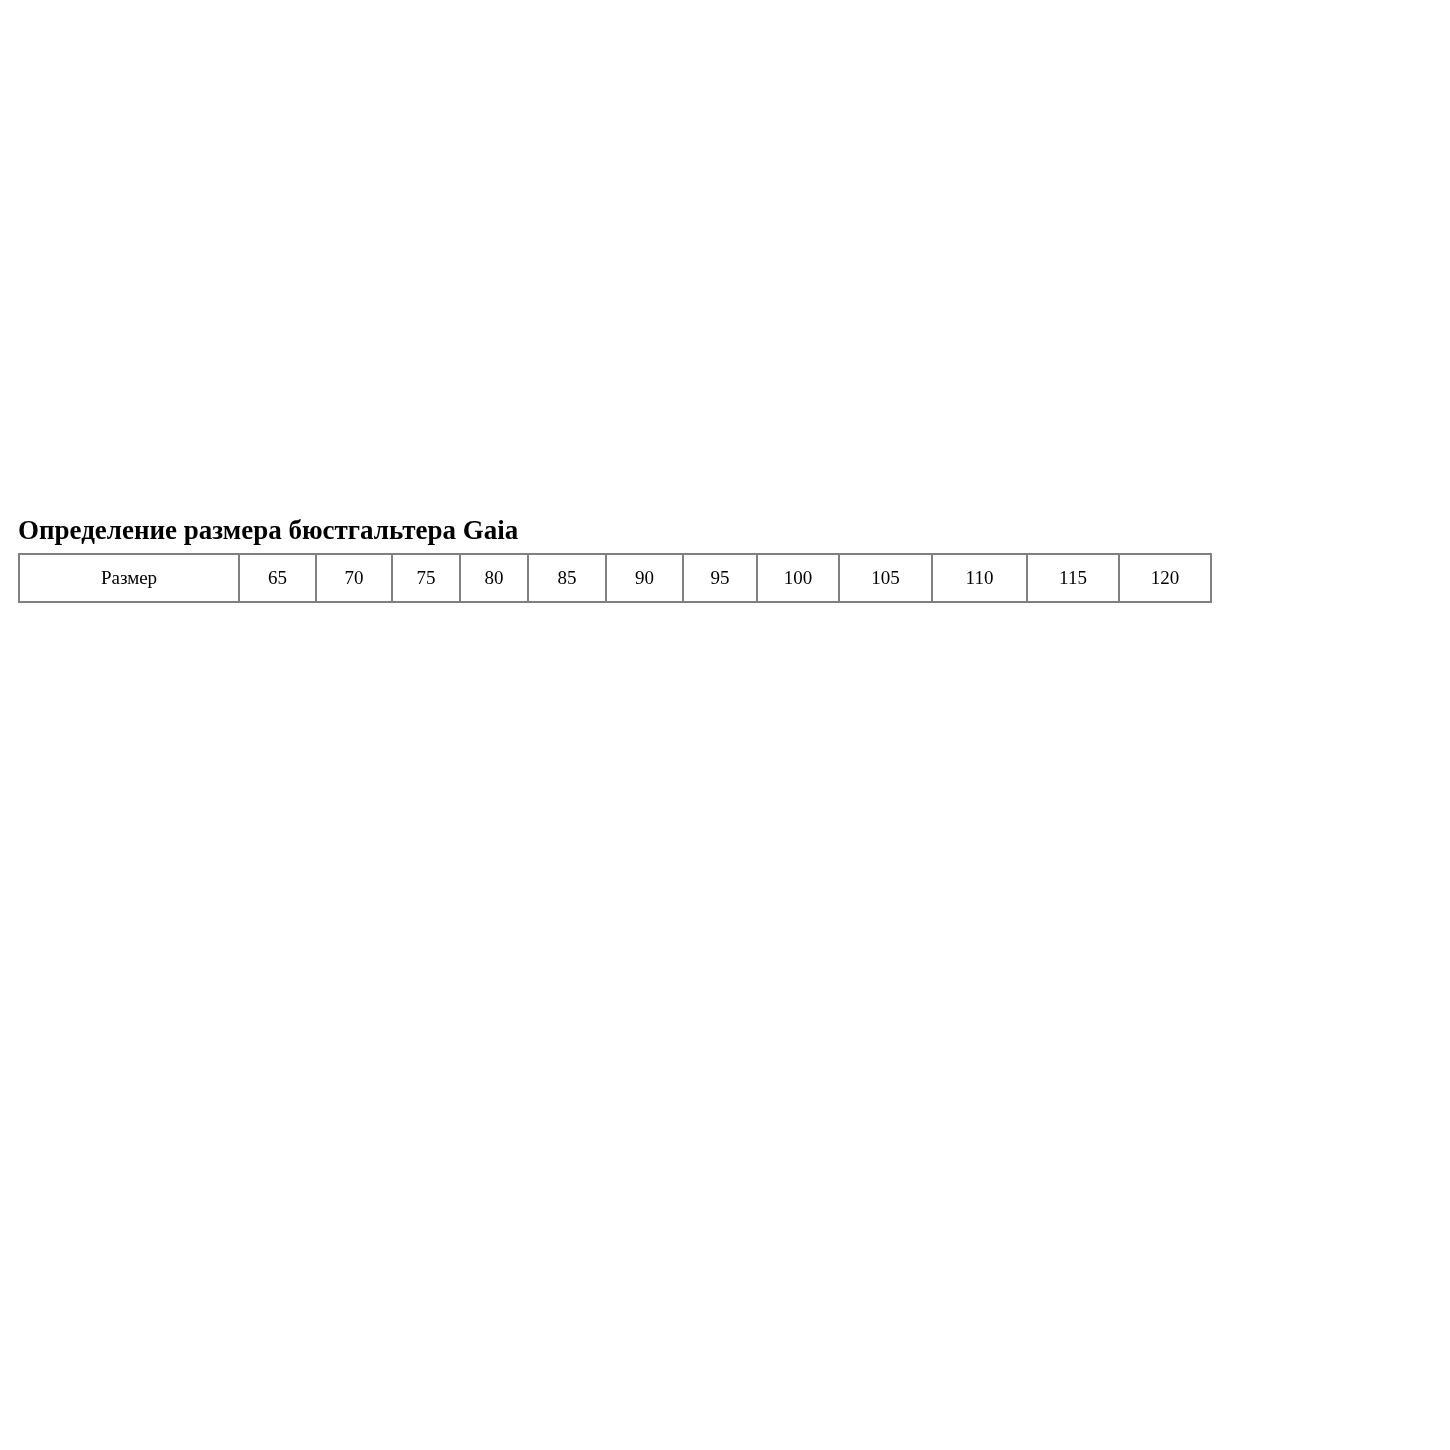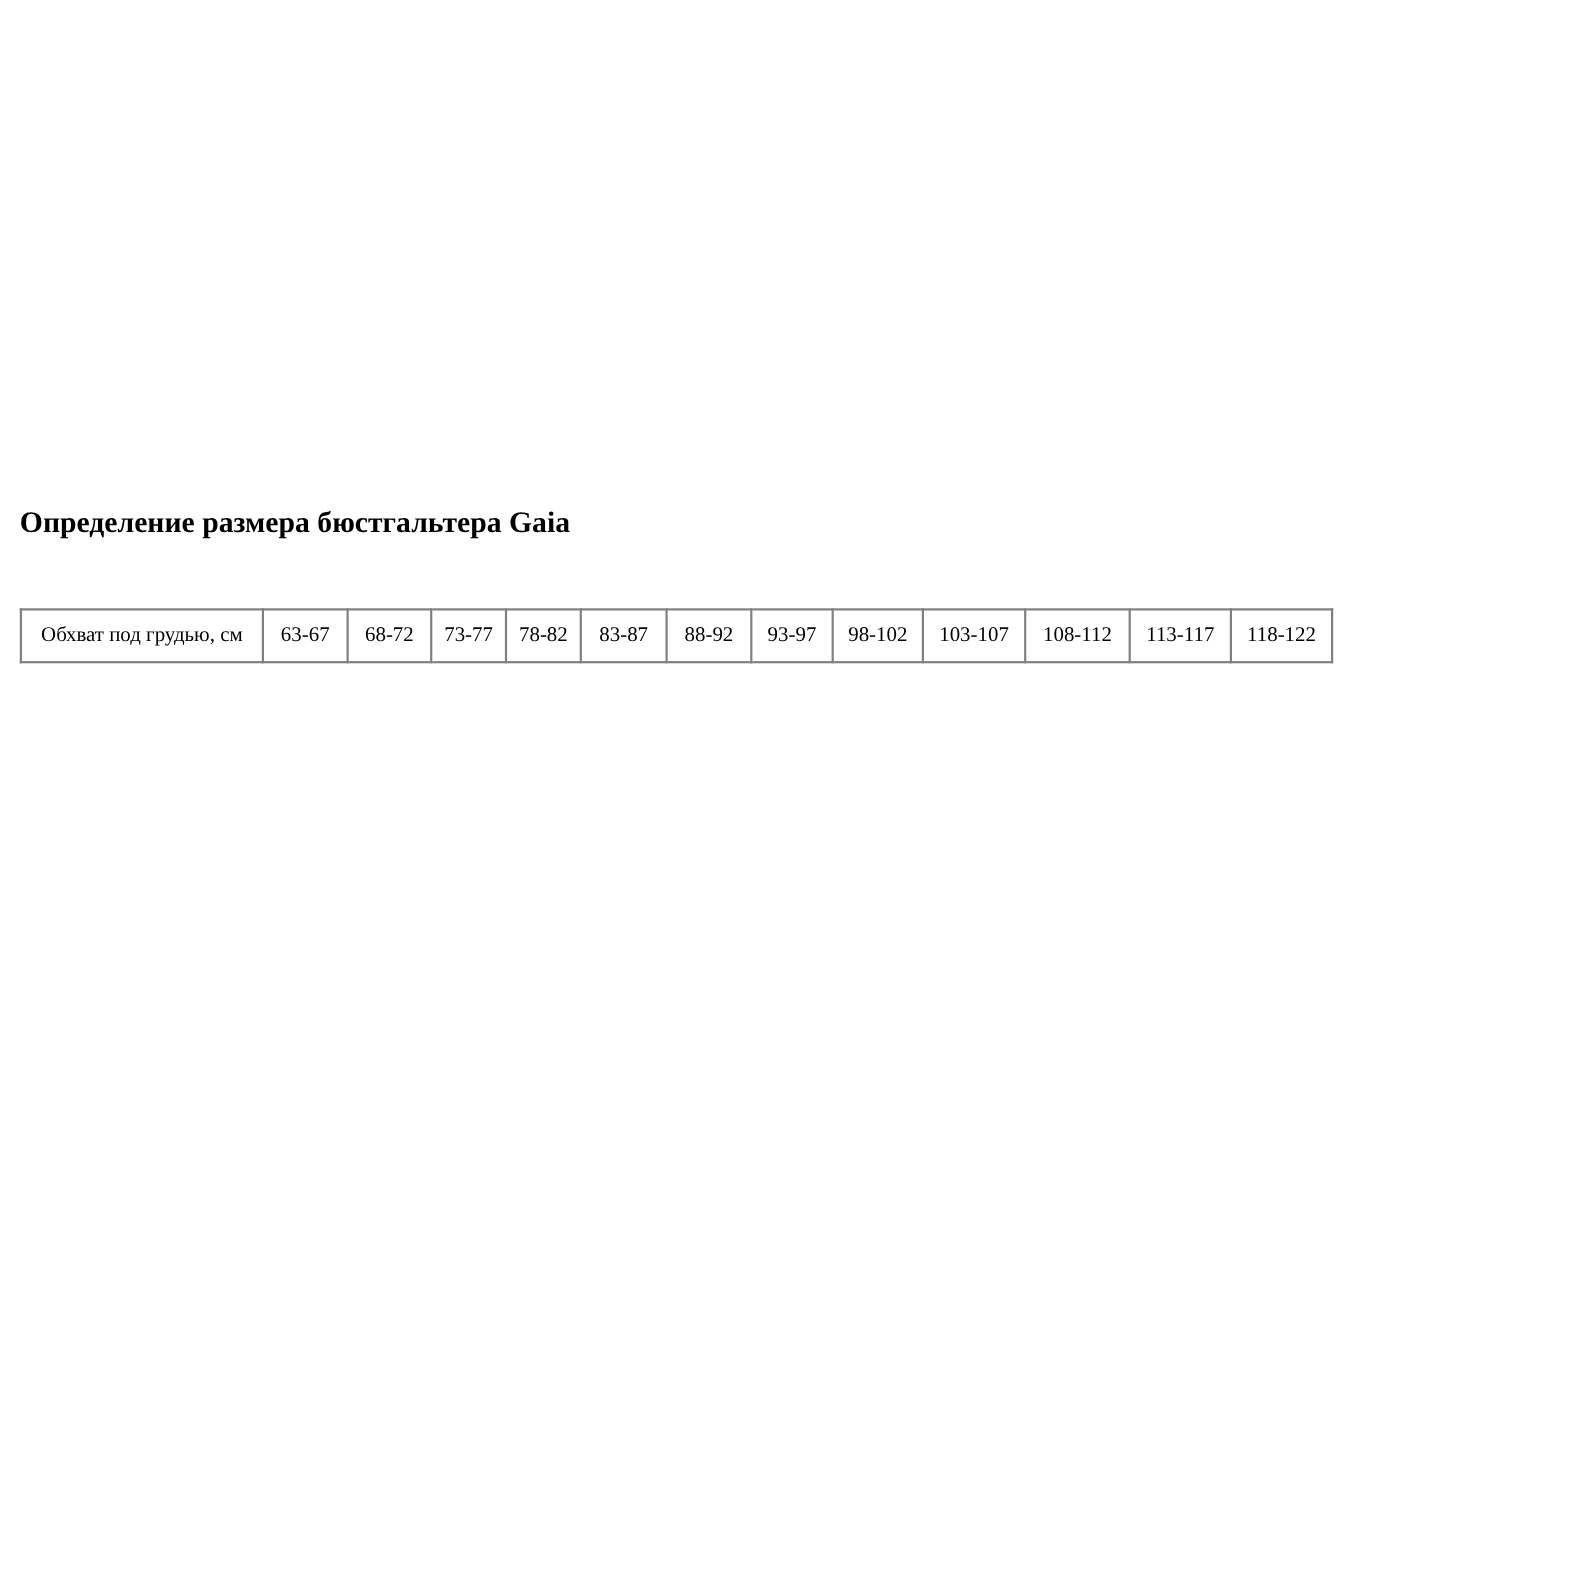--- a/index.html
+++ b/index.html
@@ -11,21 +11,21 @@
     width: 1450px;
     height: 1450px;
     position: relative;
     font-family: "Liberation Serif", serif;
     color: #000000;
     overflow: hidden;
   }
   .title {
     position: absolute;
     left: 18px;
-    top: 459px;
+    top: 514px;
     margin: 0;
     font-size: 27px;
     font-weight: bold;
     line-height: 1.2;
     white-space: nowrap;
   }
   table.size-chart {
     position: absolute;
     left: 18px;
     border-collapse: collapse;
@@ -62,33 +62,33 @@
         <col style="width:77px">
         <col style="width:74px">
       <col style="width:82px">
         <col style="width:93px">
         <col style="width:95px">
         <col style="width:92px">
       <col style="width:92px">
     </colgroup>
     <tbody>
       <tr>
-        <td>Обхват под грудью, см</td>
-        <td>63-67</td>
-        <td>68-72</td>
-        <td>73-77</td>
-        <td>78-82</td>
-        <td>83-87</td>
-        <td>88-92</td>
-        <td>93-97</td>
-        <td>98-102</td>
-        <td>103-107</td>
-        <td>108-112</td>
-        <td>113-117</td>
-        <td>118-122</td>
+        <td>Размер</td>
+        <td>65</td>
+        <td>70</td>
+        <td>75</td>
+        <td>80</td>
+        <td>85</td>
+        <td>90</td>
+        <td>95</td>
+        <td>100</td>
+        <td>105</td>
+        <td>110</td>
+        <td>115</td>
+        <td>120</td>
       </tr>
     </tbody>
   </table>
 
   <table class="size-chart t2">
     <colgroup>
       <col style="width:523px">
         <col style="width:74px">
         <col style="width:74px">
         <col style="width:74px">

